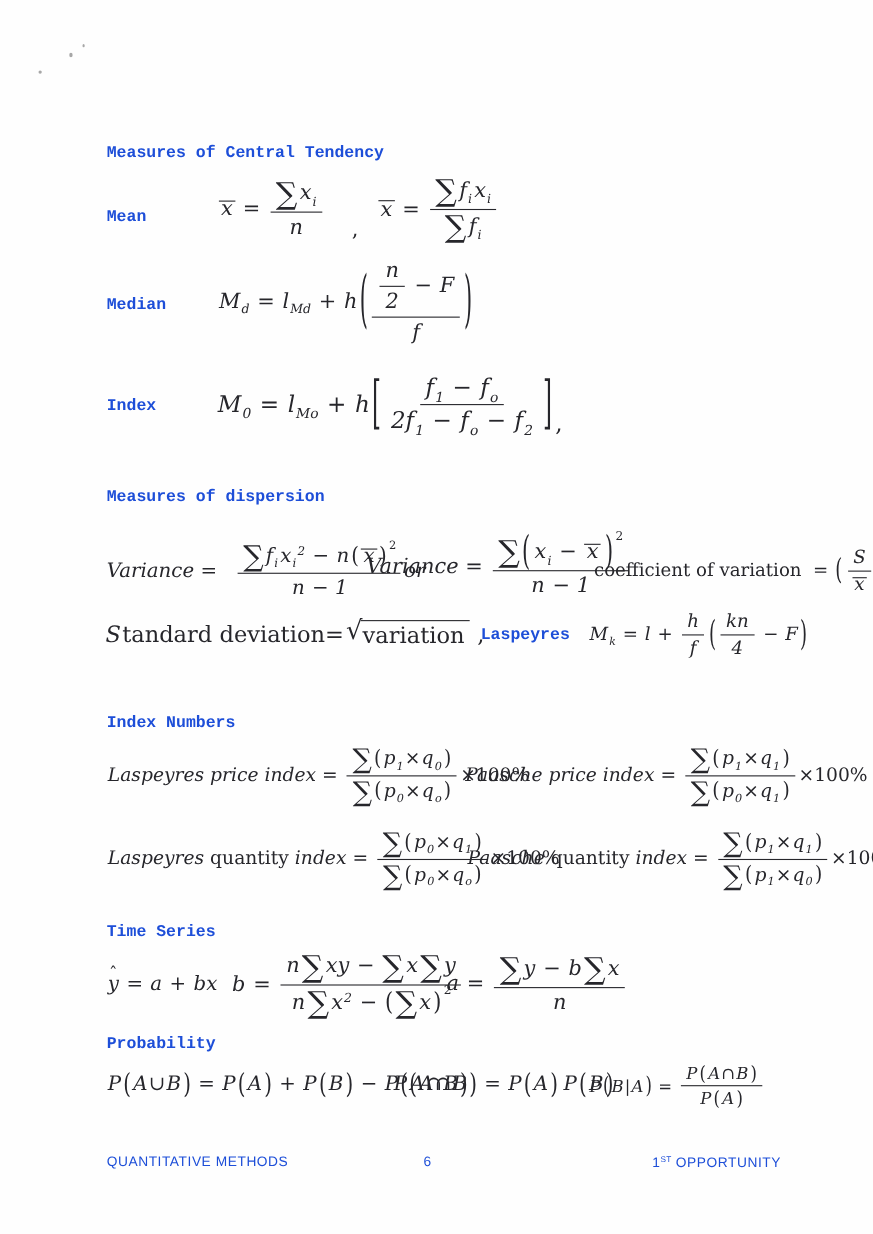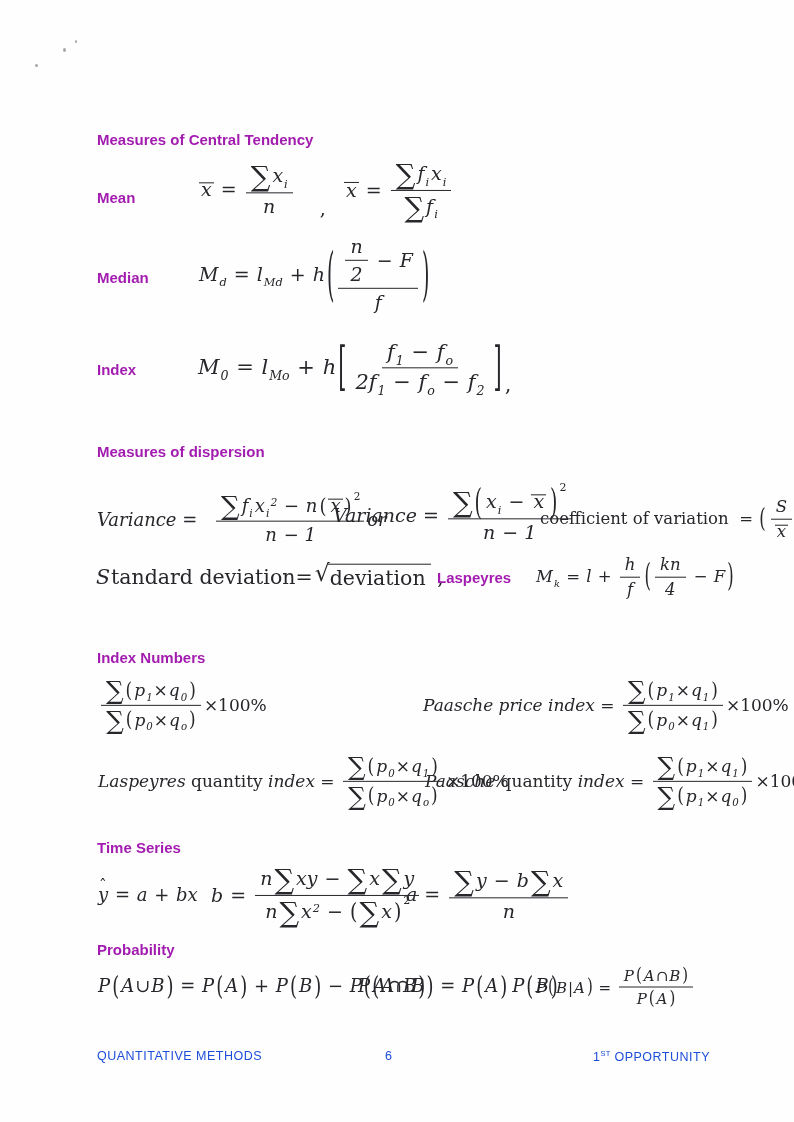--- a/index.html
+++ b/index.html
@@ -1,19 +1,19 @@
 <!DOCTYPE html>
 <html><head>
 <meta charset="utf-8">
 <style>
   html,body{margin:0;padding:0;background:#ffffff;}
   #page{position:relative;width:794px;height:1122px;background:#fefefe;overflow:hidden;
         font-family:"DejaVu Serif",serif;color:#26262b;}
-  .hd{position:absolute;font-family:Liberation Sans, sans-serif;font-weight:bold;
-      font-size:15px;color:#a21caf;white-space:nowrap;}
+  .hd{position:absolute;font-family:Liberation Mono, monospace;font-weight:bold;
+      font-size:15px;color:#1d4ed8;white-space:nowrap;}
   .math{position:absolute;display:inline-flex;align-items:center;white-space:nowrap;
         transform:translateY(-50%);line-height:1.2;}
   .mrow{display:inline-flex;align-items:center;line-height:1.2;}
   .mi{font-style:italic;white-space:pre;}
   .mrm{font-style:normal;white-space:pre;}
   .mv{display:inline-block;font-style:italic;line-height:1.2;white-space:nowrap;margin:0 1px;}
   .msub{font-size:60%;position:relative;top:0.45em;font-style:italic;margin-left:1px;}
   .msup{font-size:60%;position:relative;top:-0.55em;font-style:italic;margin-left:1px;}
   .mop{font-style:normal;font-size:145%;line-height:1;margin:0 1px;transform:translateY(0.03em);}
   .mfrac{display:inline-flex;flex-direction:column;align-items:center;margin:0 3px;text-align:center;}
@@ -268,21 +268,21 @@
       </span>
     </div>
 
   <div class="math" style="left:95px;top:577px;font-size:20.5px;">
       <span class="mrow">
         <span class="mv"><span class="mi">S</span></span>
         <span class="mrm">tandard deviation=</span>
         <span class="msqrt">
           <span class="mrad">√</span>
           <span class="mqc"><span class="mrow">
-              <span class="mrm">deviation</span>
+              <span class="mrm">variation</span>
             </span></span>
         </span>
         <span class="mrm"> ,</span>
       </span>
     </div>
   <div class="hd" style="left:437px;top:569px;">Laspeyres</div>
   <div class="math" style="left:535px;top:577px;font-size:16.5px;">
       <span class="mrow">
         <span class="mv"><span class="mi">M</span><span class="msub">k</span></span>
         <span class="mi"> = </span>
@@ -321,20 +321,21 @@
             </span>
           </span>
           <span class="mfence" style="transform: scaleY(1.9);">)</span>
         </span>
       </span>
     </div>
 
   <div class="hd" style="left:97px;top:649px;">Index Numbers</div>
   <div class="math" style="left:98px;top:705px;font-size:17px;">
       <span class="mrow">
+        <span class="mi">Laspeyres price index = </span>
         <span class="mfrac">
           <span class="mnum">
             <span class="mrow">
               <span class="mop">∑</span>
               <span class="mbrk">
                 <span class="mfence" style="transform: scaleY(1.15);">(</span>
                 <span class="mrow">
                   <span class="mrow">
                     <span class="mv"><span class="mi">p</span><span class="msub">1</span></span>
                     <span class="mrm">×</span>

